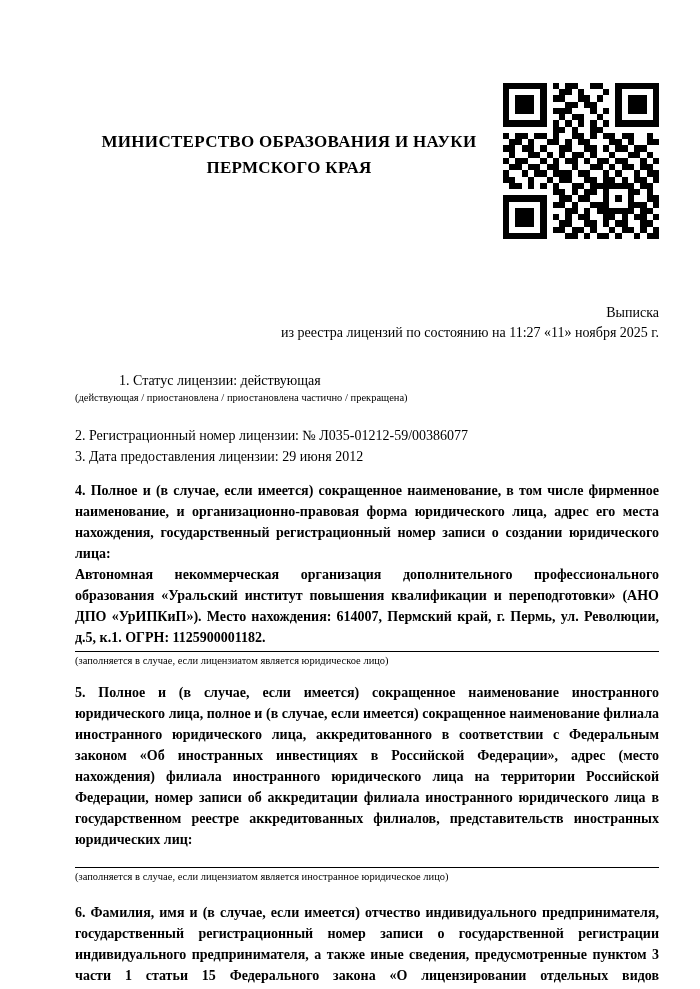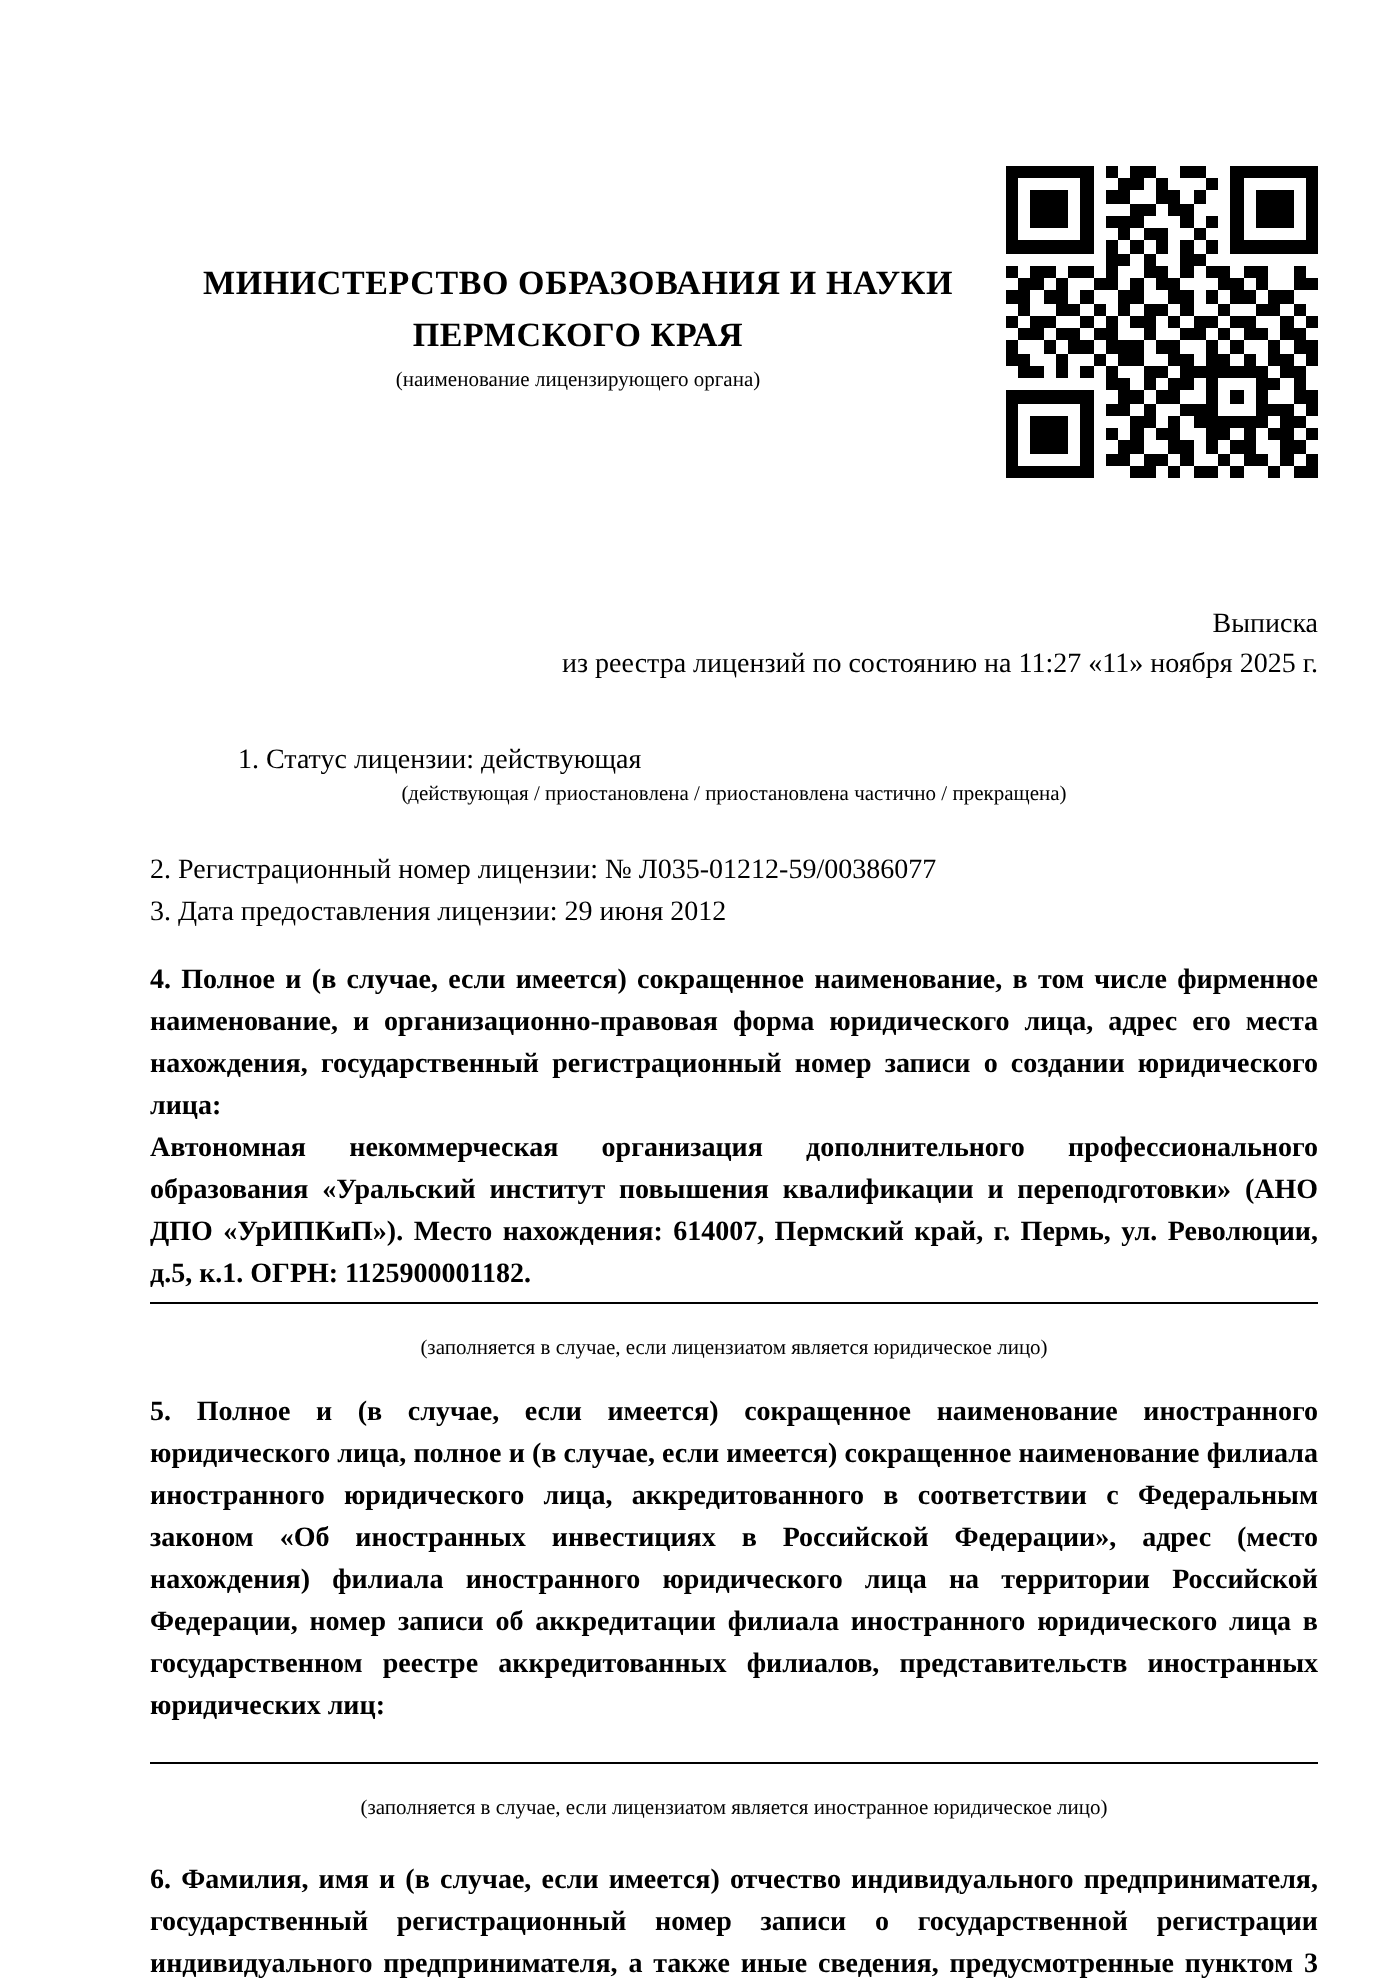--- a/index.html
+++ b/index.html
@@ -65,48 +65,46 @@
     line-height: 21px;
   }
   .para {
     text-align: justify;
     text-align-last: left;
     font-weight: bold;
   }
   .small-caption {
     font-size: 10.5px;
     line-height: 13px;
-    text-align: center;
   }
   .rule {
     border: none;
     border-top: 1.6px solid #000000;
     margin: 0;
   }
   .mt-status   { margin-top: 27px; margin-left: 44px; }
   .mt-item2    { margin-top: 21px; }
   .mt-item3    { margin-top: 0; }
   .mt-item4    { margin-top: 13px; }
   .mt-item5    { margin-top: 15px; }
   .mt-item6    { margin-top: 19px; }
   .rule-gap-sm { margin-top: 3px; }
   .gap-blank-5 { height: 17px; }
   .gap-blank-6 { height: 16px; }
-  .caption-gap { margin-top: 16px; }
+  .caption-gap { margin-top: 2px; }
 </style>
 </head>
 <body>
 
 <div class="page">
 
   <div class="header">
     <div class="ministry">
       <div class="ministry-line">МИНИСТЕРСТВО ОБРАЗОВАНИЯ И НАУКИ</div>
       <div class="ministry-line">ПЕРМСКОГО КРАЯ</div>
-      <div class="ministry-caption">(наименование лицензирующего органа)</div>
     </div>
     <div class="qr">
         <div class="qm on"></div>
         <div class="qm on"></div>
         <div class="qm on"></div>
         <div class="qm on"></div>
         <div class="qm on"></div>
         <div class="qm on"></div>
         <div class="qm on"></div>
         <div class="qm"></div>

